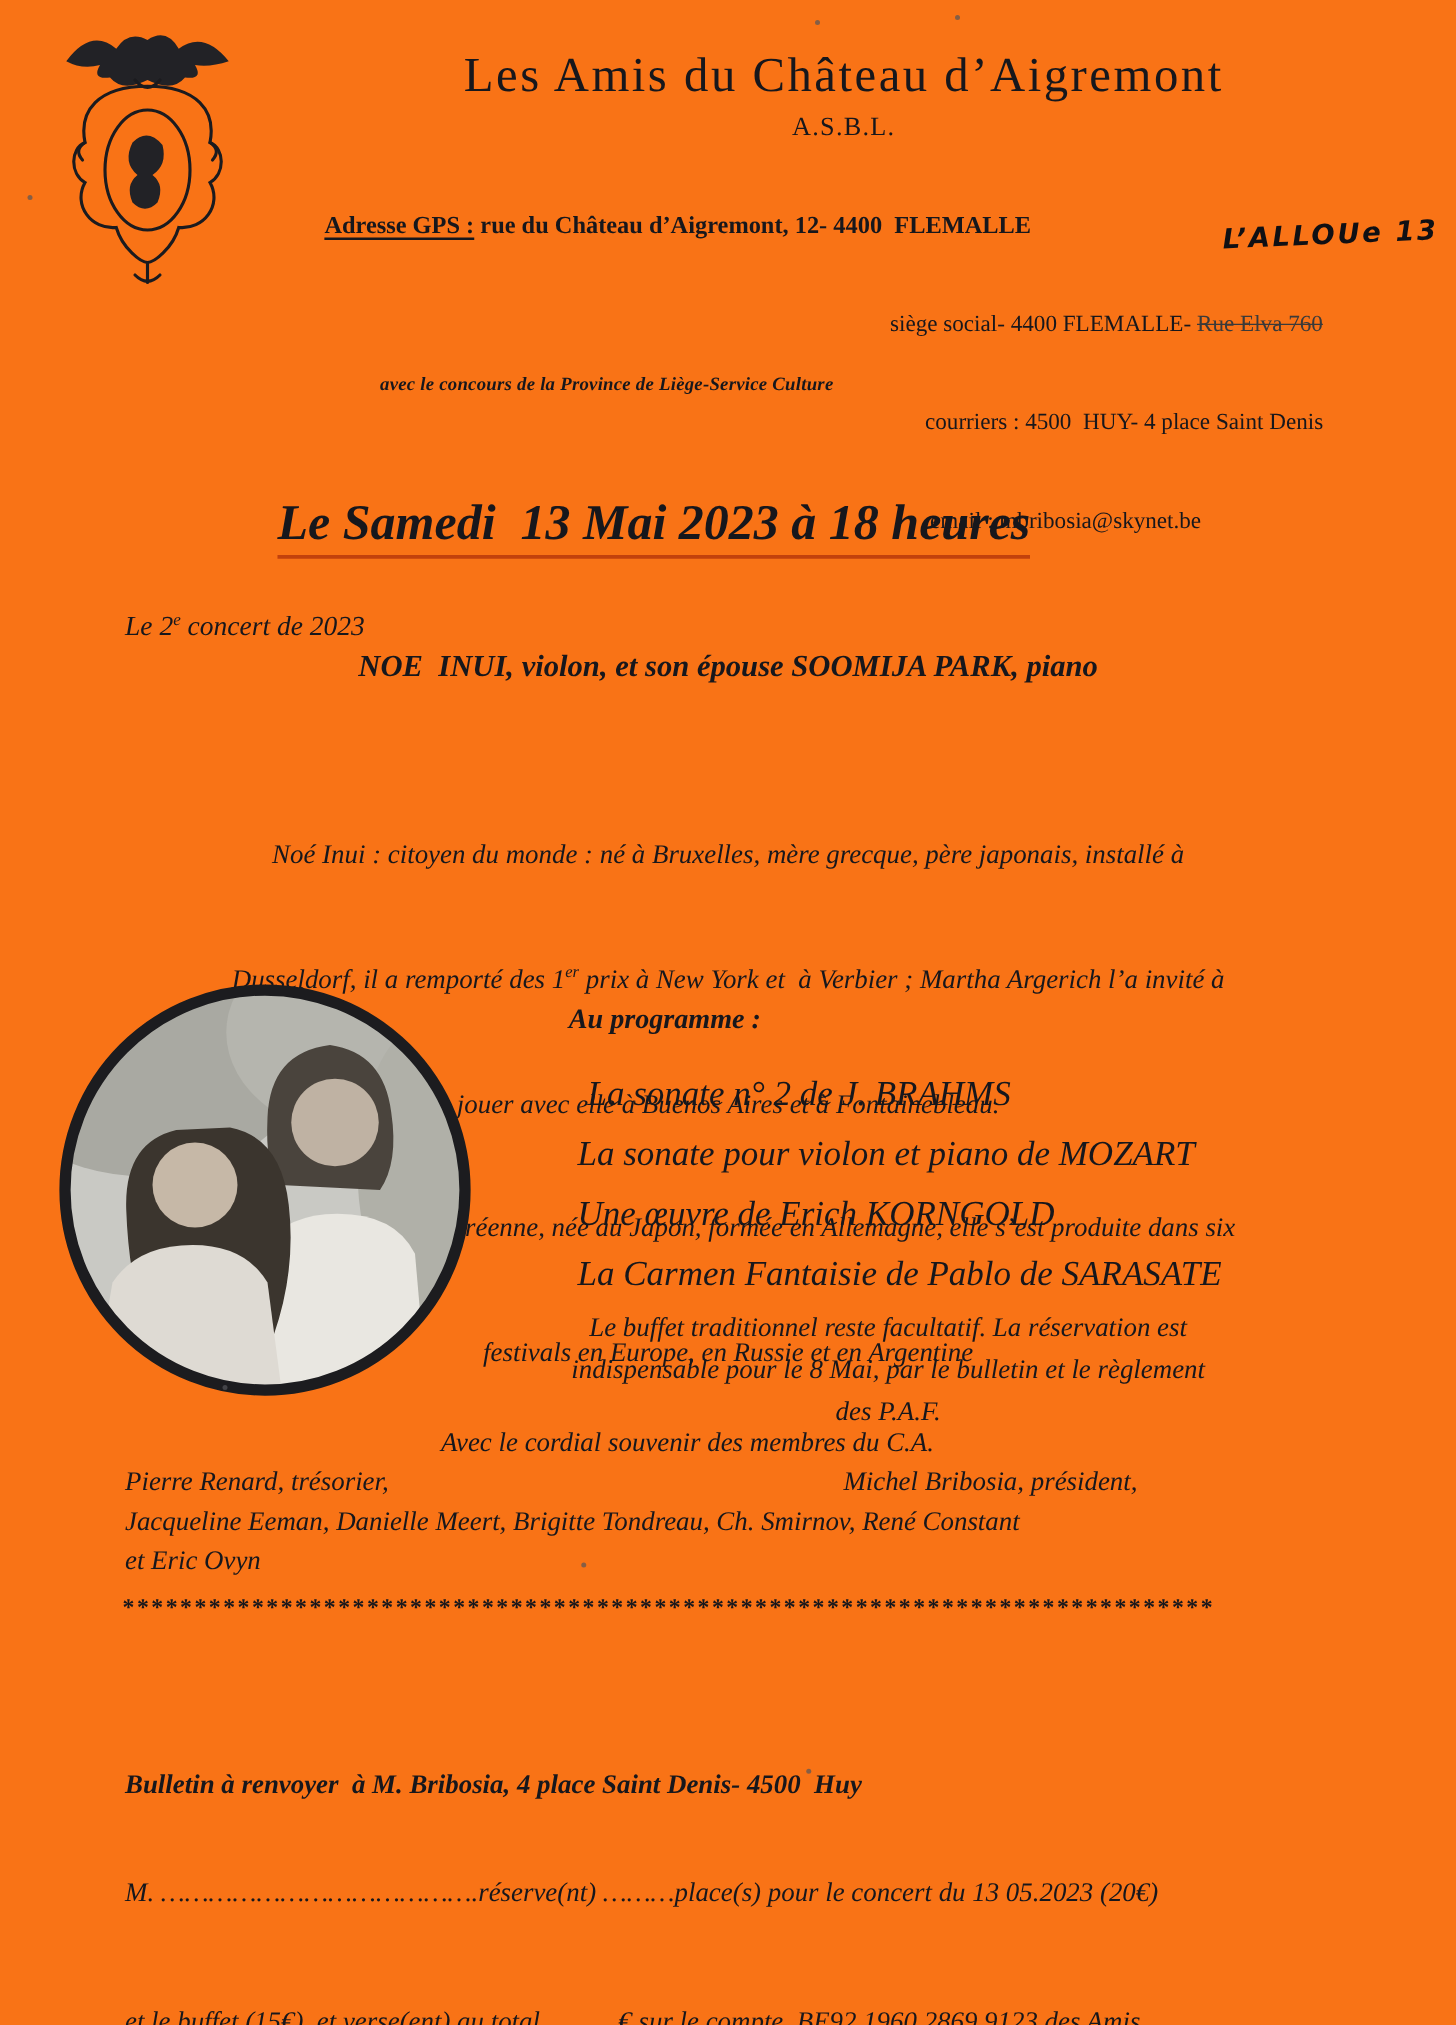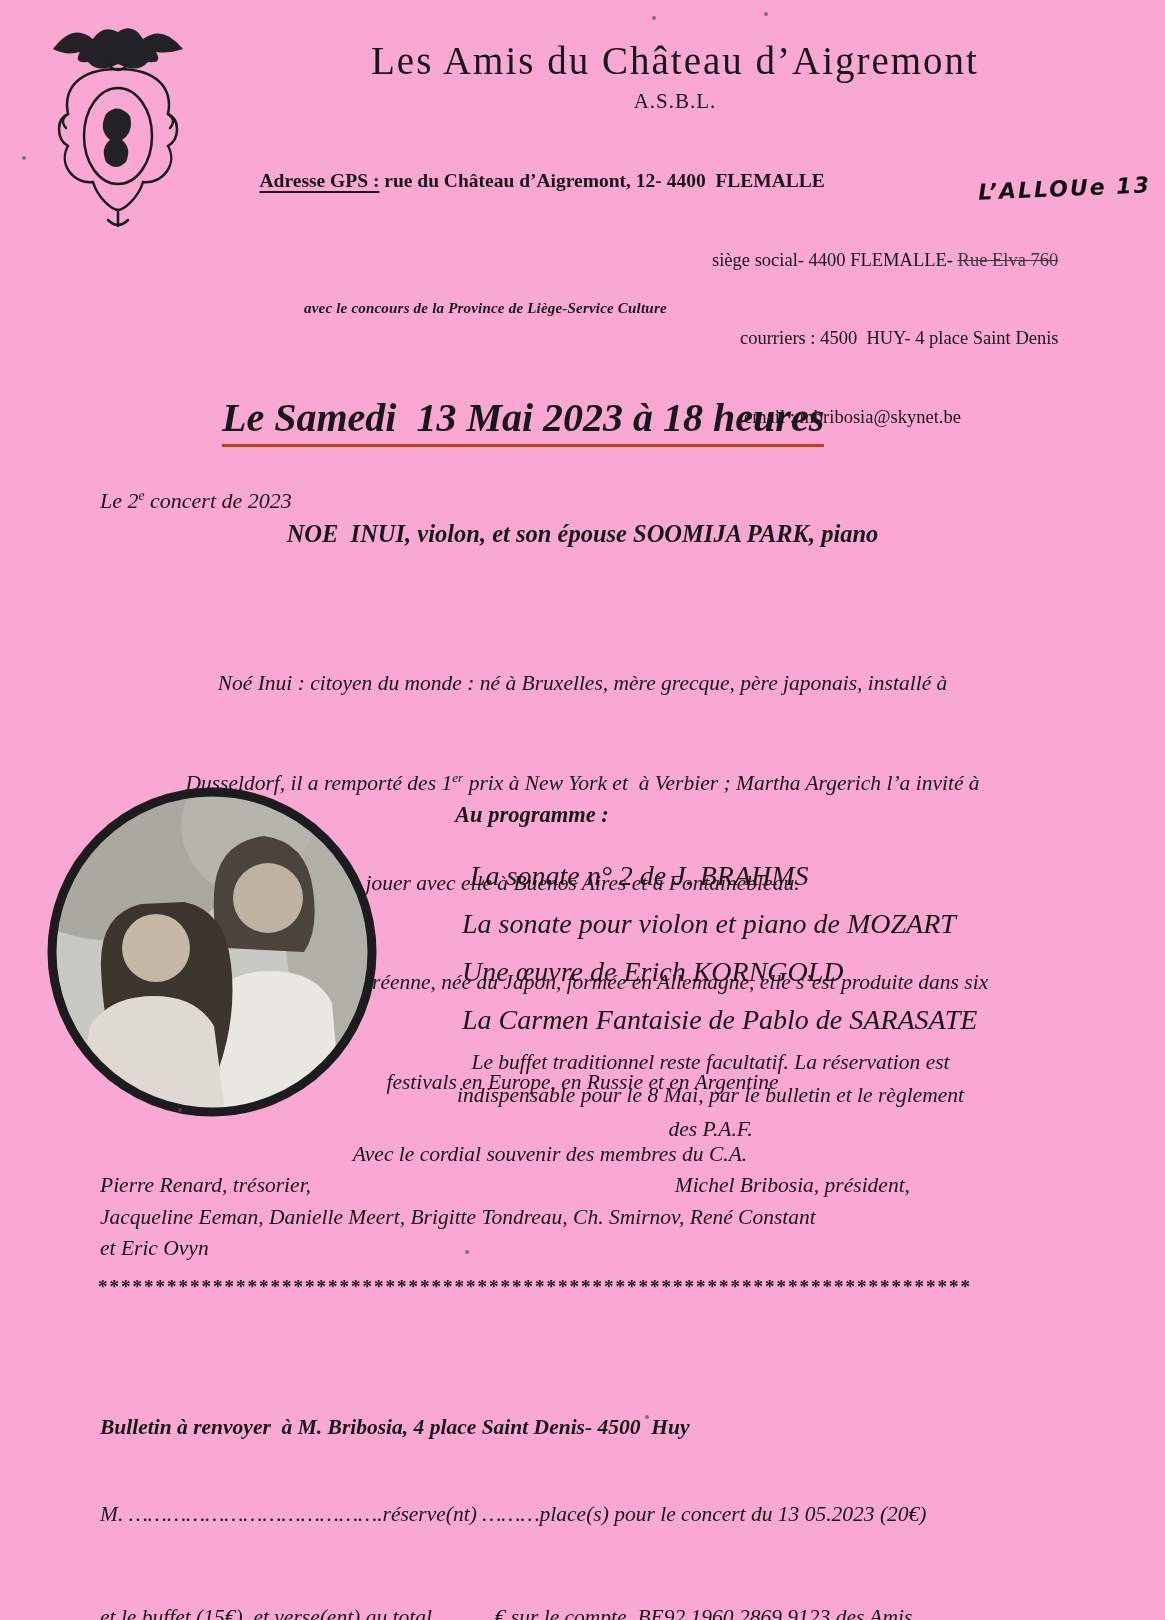--- a/index.html
+++ b/index.html
@@ -1,21 +1,21 @@
 <!DOCTYPE html>
 <html><head>
 <meta charset="utf-8">
 <title>Les Amis du Château d'Aigremont — Bulletin</title>
 <style>
   html,body{margin:0;padding:0;background:#d8d8d4;}
   .page{
     position:relative;
     width:1165px;height:1620px;
     margin:0 auto;
-    background:#f9a8d4;
+    background:#f97316;
     font-family:"Liberation Serif", serif;
     color:#17171c;
     overflow:hidden;
   }
   .abs{position:absolute;}
   .pre{white-space:pre-wrap;}
 
   
   .crest{left:38px;top:14px;width:160px;height:228px;}
   .title-block{left:185px;top:38px;width:980px;text-align:center;}

